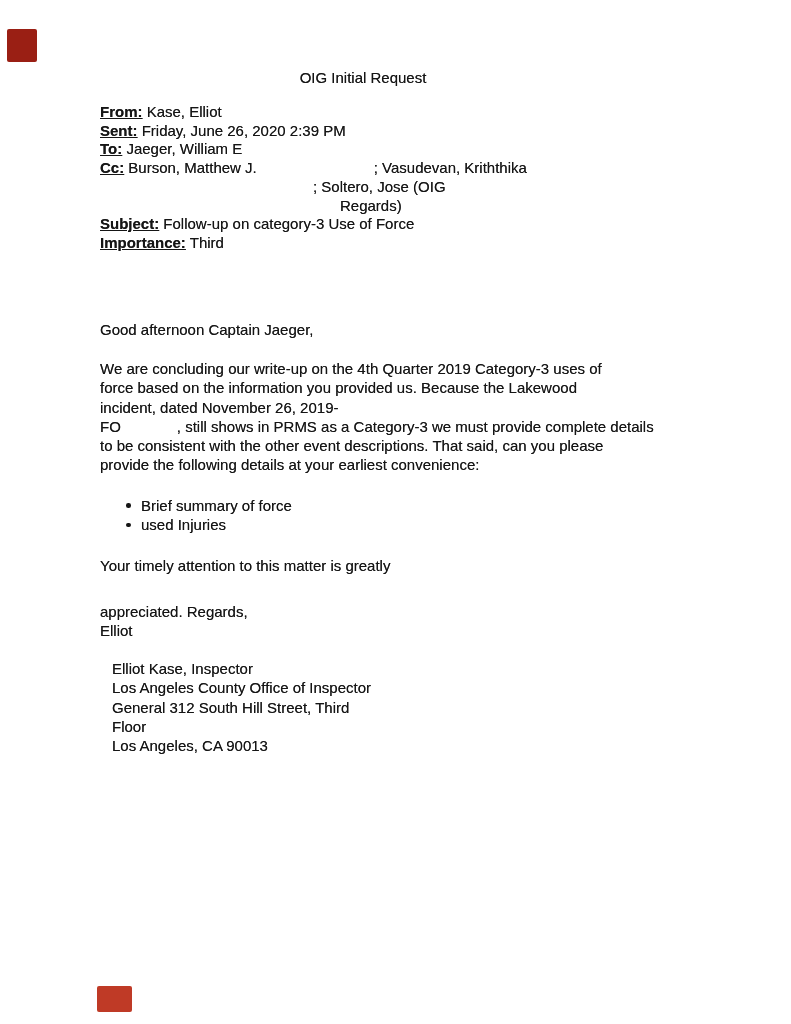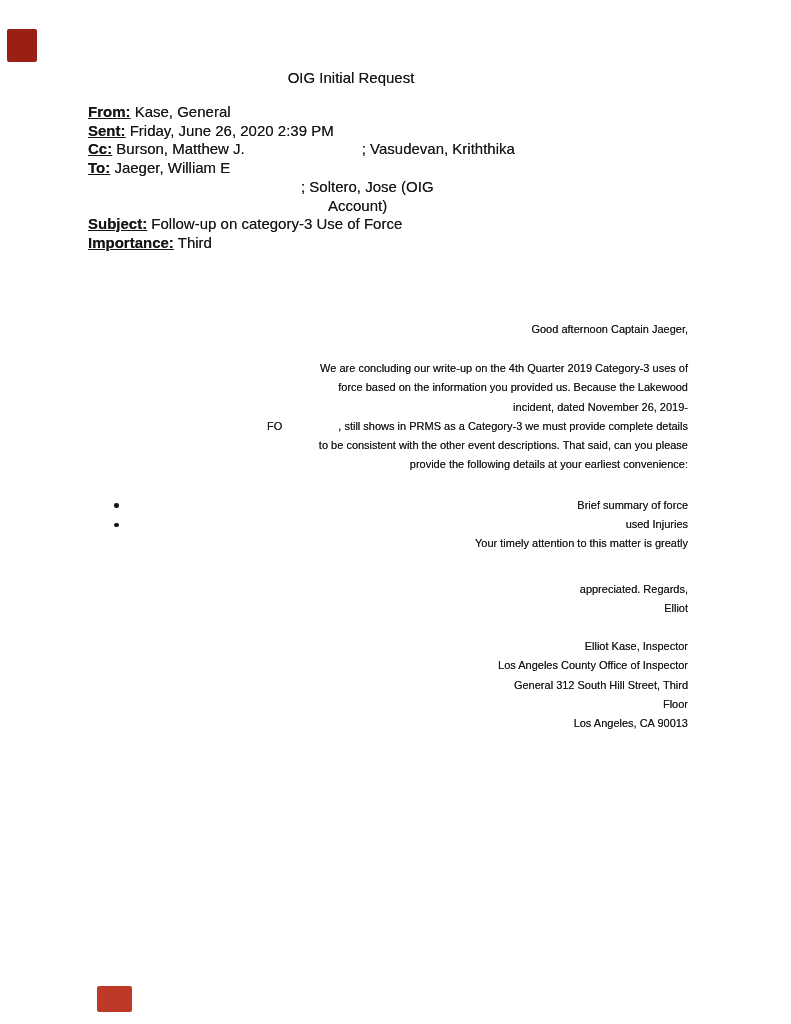--- a/index.html
+++ b/index.html
@@ -9,78 +9,78 @@
     font-family: "Liberation Sans", sans-serif;
     color: #151515;
     position: relative;
     overflow: hidden;
   }
   .sheet {
     position: absolute; inset: 0;
     filter: blur(0.3px);
     text-shadow: 0 0 0.5px rgba(0,0,0,0.65);
   }
-  .content { position: absolute; left: 88px; top: 0; width: 600px; }
+  .content { position: absolute; left: 100px; top: 0; width: 600px; }
 
   .doc-title {
     margin-top: 68px;
     width: 526px;
     text-align: center;
     font-size: 15px;
     line-height: 19px;
   }
 
   .mail-header { margin-top: 16px; font-size: 15px; line-height: 18.7px; }
   .mail-header b { font-weight: 700; text-decoration: underline; }
   .cc-spacer { display: inline-block; width: 117px; }
   .cc-cont-1 { margin-left: 213px; }
   .cc-cont-2 { margin-left: 240px; }
 
-  .body-text { font-size: 11px; line-height: 19.3px; text-align: right; }
+  .body-text { font-size: 15px; line-height: 19.3px; }
   .greeting { margin-top: 67px; }
   .para1 { margin-top: 20px; }
   .fo-spacer { display: inline-block; width: 56px; }
 
   ul.bullets {
     margin: 21px 0 0 0; padding: 0; list-style: none;
   }
   ul.bullets li { position: relative; padding-left: 41px; line-height: 19.3px; }
   ul.bullets li::before {
     content: "";
     position: absolute; left: 26px; top: 7.5px;
     width: 4.5px; height: 4.5px; border-radius: 50%;
     background: #151515;
   }
 
-  .closing1 { }
+  .closing1 { margin-top: 22px; }
   .closing2 { margin-top: 26px; }
   .signature { margin-top: 19px; margin-left: 12px; }
 
   .stamp { position: absolute; border-radius: 2px; }
   .stamp-top { left: 7px; top: 29px; width: 30px; height: 33px; }
   .stamp-bottom { left: 97px; top: 986px; width: 35px; height: 26px; }
 </style>
 </head>
 <body>
 
 <div class="stamp stamp-top" style="background: rgb(154, 31, 20);"></div>
 <div class="stamp stamp-bottom" style="background: rgb(191, 58, 38);"></div>
 
 <div class="sheet">
   <div class="content">
 
     <div class="doc-title">OIG Initial Request</div>
 
     <div class="mail-header">
-      <div><b>From:</b> <span>Kase, General</span></div>
+      <div><b>From:</b> <span>Kase, Elliot</span></div>
       <div><b>Sent:</b> <span>Friday, June 26, 2020 2:39 PM</span></div>
+      <div><b>To:</b> <span>Jaeger, William E</span></div>
       <div><b>Cc:</b> <span>Burson, Matthew J.</span><span class="cc-spacer"></span><span>; Vasudevan, Kriththika</span></div>
-      <div><b>To:</b> <span>Jaeger, William E</span></div>
       <div class="cc-cont-1">; Soltero, Jose (OIG</div>
-      <div class="cc-cont-2">Account)</div>
+      <div class="cc-cont-2">Regards)</div>
       <div><b>Subject:</b> <span>Follow-up on category-3 Use of Force</span></div>
       <div><b>Importance:</b> <span>Third</span></div>
     </div>
 
     <div class="body-text">
       <div class="greeting">Good afternoon Captain Jaeger,</div>
 
       <div class="para1">
         <div>We are concluding our write-up on the 4th Quarter 2019 Category-3 uses of</div>
         <div>force based on the information you provided us. Because the Lakewood</div>

